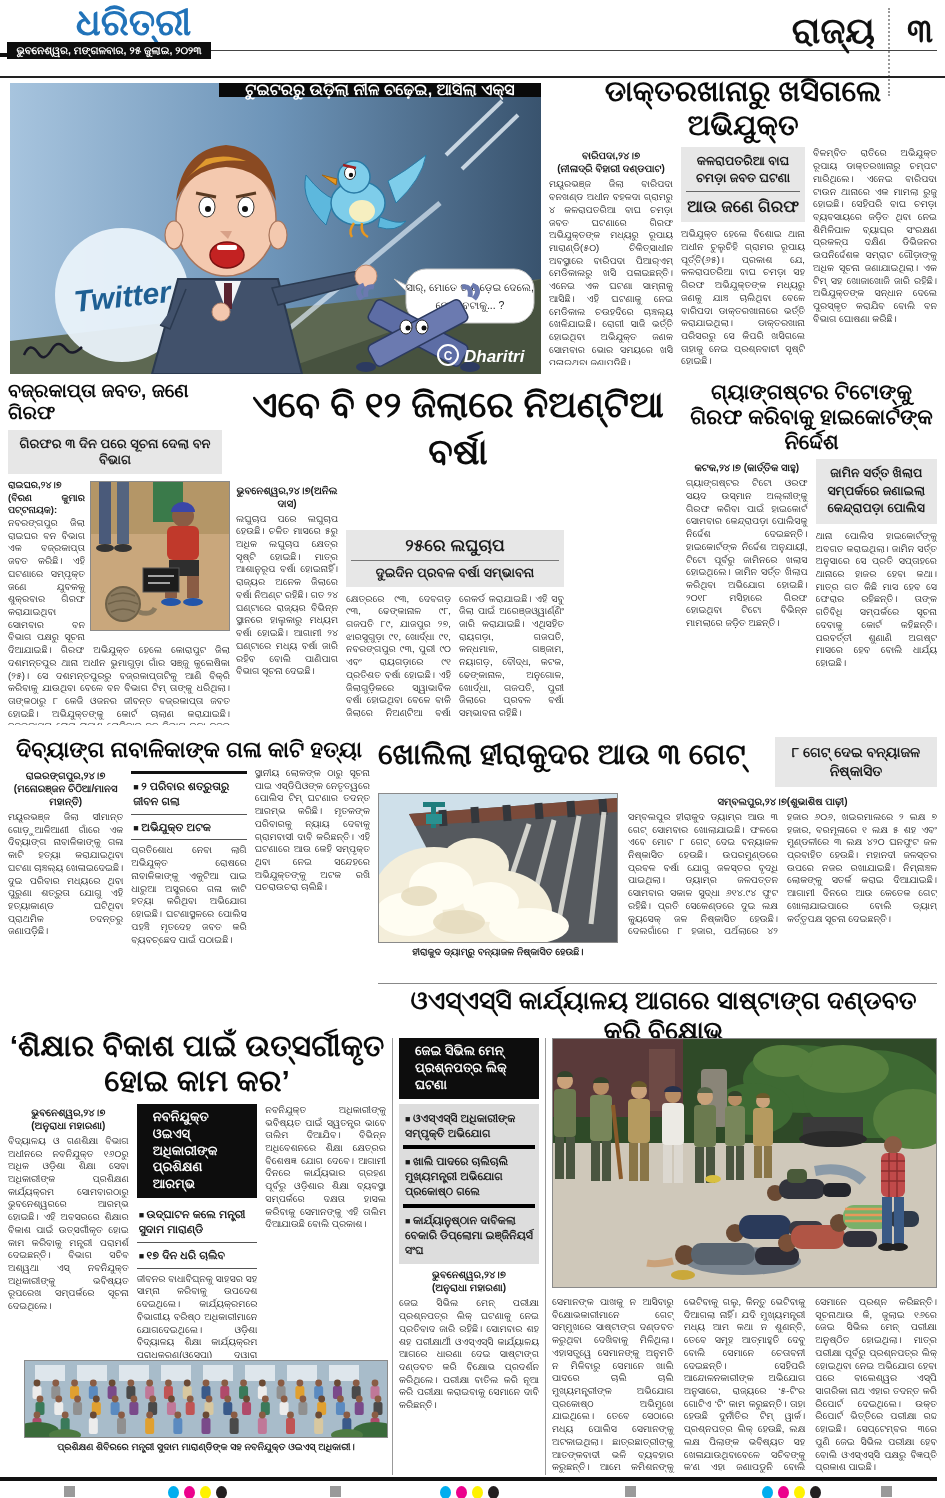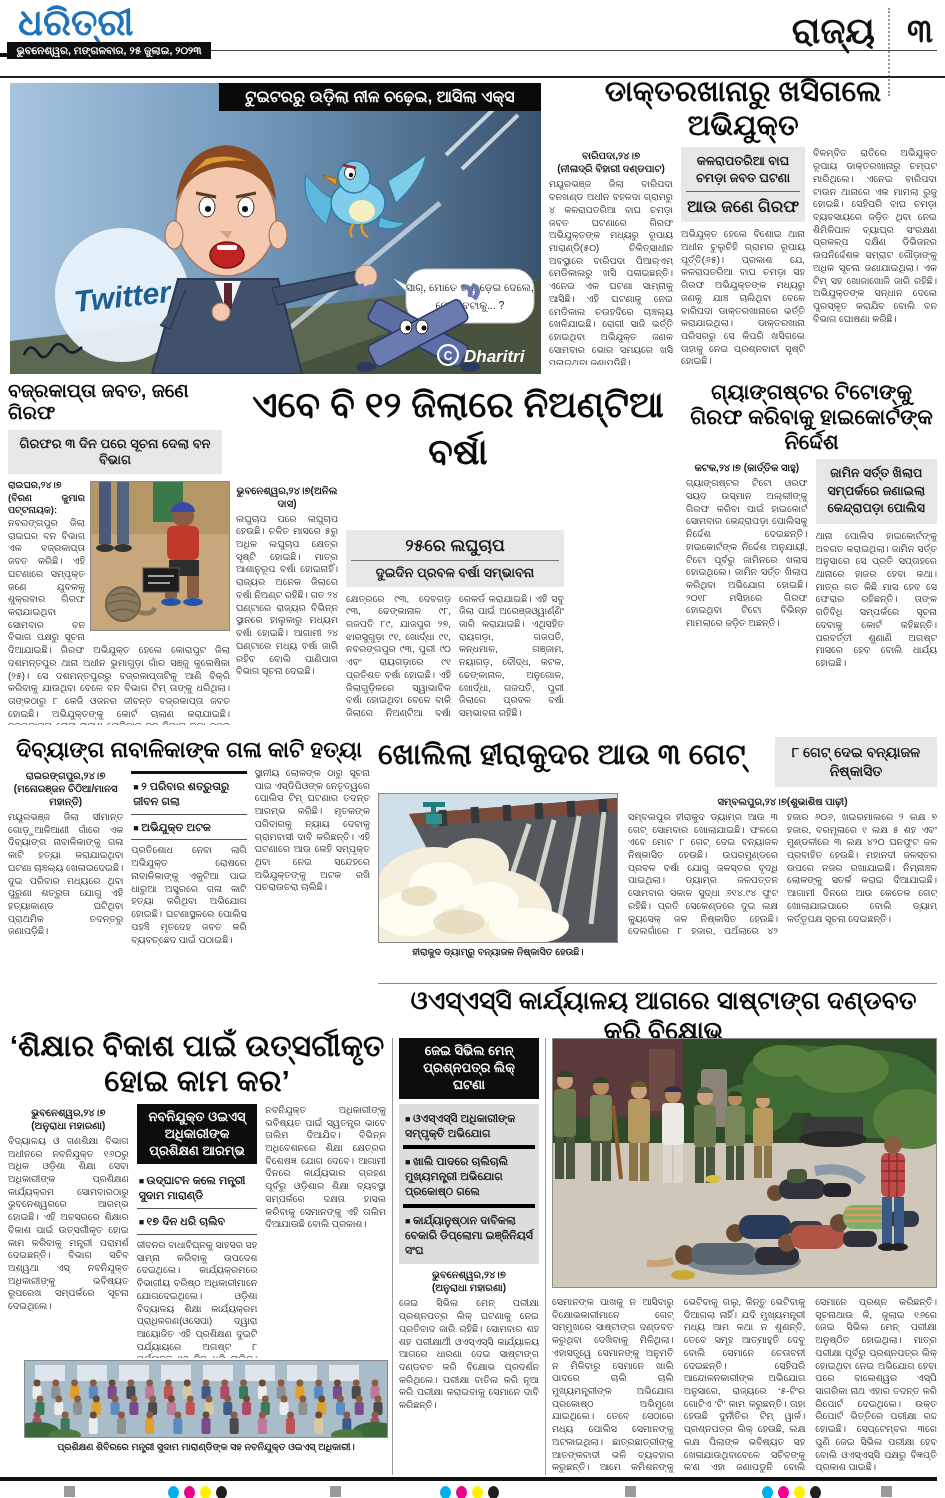--- a/index.html
+++ b/index.html
@@ -1,46 +1,46 @@
 <!DOCTYPE html>
 <html><head>
 <meta charset="utf-8">
 <style>
   html,body{margin:0;padding:0;background:#fff;}
   .page{position:relative;width:945px;height:1498px;background:#fff;overflow:hidden;
         font-family:"Liberation Sans","DejaVu Sans",sans-serif;color:#1a1a1a;}
   
   .reg-dash{position:absolute;left:0;top:53px;width:9px;height:4px;background:#111;}
-  .masthead{position:absolute;left:18px;top:4px;width:205px;text-align:left;}
+  .masthead{position:absolute;left:31px;top:4px;width:205px;text-align:center;}
   .masthead .odia{font-size:37px;font-weight:bold;color:#2173b9;line-height:1.05;}
   .masthead .latin{font-size:9px;font-weight:bold;color:#2173b9;letter-spacing:4px;margin-top:-2px;}
   .datebar{position:absolute;left:7px;top:42px;width:204px;height:17px;background:#0d0d0d;color:#fff;
            font-size:10.5px;font-weight:bold;display:flex;align-items:center;justify-content:center;}
   .date-rule{position:absolute;left:211px;top:50px;width:726px;height:1px;background:#444;}
   .section-name{position:absolute;right:70px;top:10px;font-size:36px;font-weight:bold;color:#111;}
   .section-divider{position:absolute;right:55px;top:8px;height:88px;border-left:2px dotted #999;}
   .page-number{position:absolute;right:12px;top:12px;font-size:33px;font-weight:bold;color:#111;}
   .header-rule{position:absolute;left:0;top:76px;width:945px;height:2px;background:#222;}
   
   .headline{font-weight:bold;color:#0b0b0b;line-height:1.18;}
   .dateline{font-weight:bold;font-size:10px;text-align:center;line-height:1.3;margin:2px 0 3px;}
   .bodytext{font-size:9.5px;line-height:1.34;text-align:justify;color:#1c1c1c;}
   .cols{display:flex;gap:8px;}
   .col{flex:1;min-width:0;overflow:hidden;}
   .graybox{background:#e7e7e7;text-align:center;font-weight:bold;padding:6px 5px;}
-  .blackbox{background:#0d0d0d;color:#fff;text-align:center;font-weight:bold;padding:5px 8px;
+  .blackbox{background:#0d0d0d;color:#fff;font-weight:bold;padding:5px 16px;
             font-size:13px;line-height:1.3;}
   .bullets{margin:4px 0;}
   .bullets .bl{font-size:11px;font-weight:bold;line-height:1.35;padding:5px 2px;border-bottom:1px solid #555;}
   .bullets .bl::before{content:"■ ";font-size:9px;}
   .photo-frame{border:1px solid #8a8a8a;display:block;}
   .caption{font-size:9.5px;font-weight:bold;text-align:center;margin-top:3px;color:#222;}
   
   .cartoon{position:absolute;left:10px;top:83px;width:531px;height:291px;}
-  .cartoon-caption{position:absolute;top:0;right:0;width:322px;height:28px;background:#0a0a0a;color:#fff;
+  .cartoon-caption{position:absolute;top:0;right:0;width:322px;height:14px;background:#0a0a0a;color:#fff;
                    font-weight:bold;font-size:16px;display:flex;align-items:center;justify-content:center;z-index:2;}
   
   .art-hospital{position:absolute;left:549px;top:74px;width:388px;height:291px;overflow:hidden;}
   .art-hospital .headline{font-size:29px;text-align:center;}
   .art-hospital .cols{margin-top:5px;height:240px;}
   .hospital-box1{font-size:12.5px;line-height:1.35;border-bottom:1px solid #666;padding-bottom:4px;}
   .hospital-box2{font-size:16.5px;padding-top:5px;}
   
   .art-pangolin{position:absolute;left:8px;top:380px;width:222px;height:345px;overflow:hidden;}
   .art-pangolin .headline{font-size:19px;}

